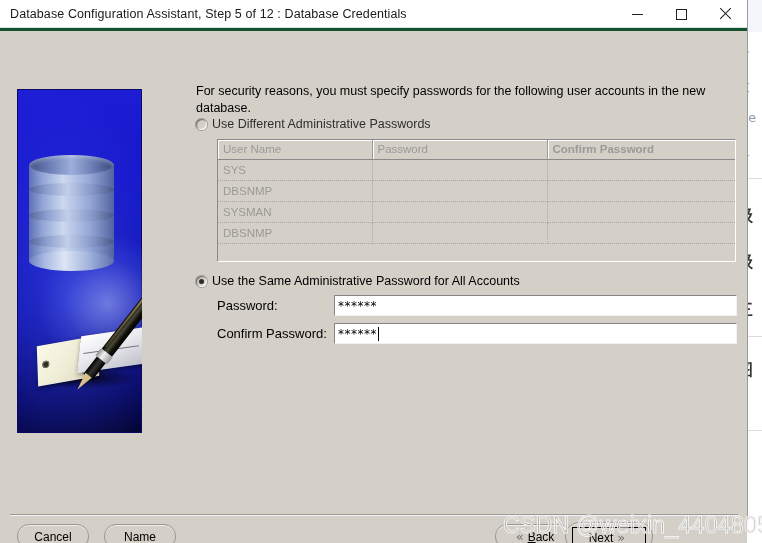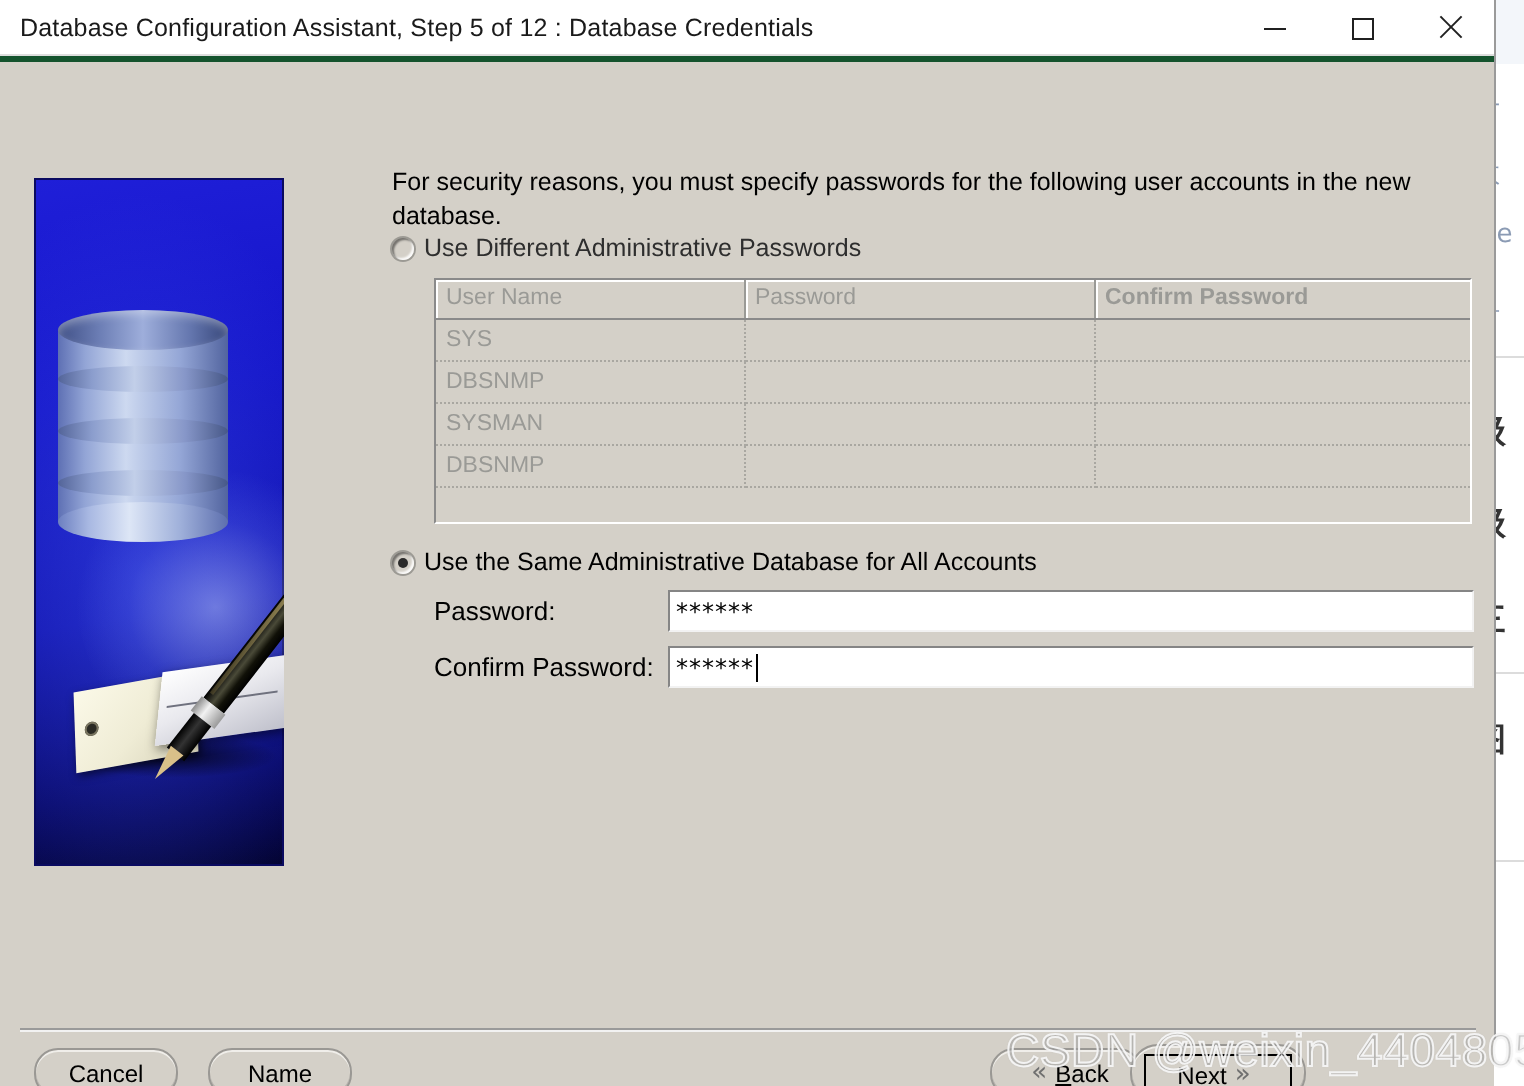--- a/index.html
+++ b/index.html
@@ -435,21 +435,21 @@
               <td class="col-b"></td>
               <td></td>
             </tr>
           </tbody>
         </table>
       </div>
 
       <div id="same-group">
         <div class="radio-row" style="margin-top:0">
           <span class="radio checked"></span>
-          <span class="radio-label">Use the Same Administrative Database for All Accounts</span>
+          <span class="radio-label">Use the Same Administrative Password for All Accounts</span>
         </div>
 
         <div class="field-row">
           <span class="field-label">Password:</span>
           <div class="pw-input">
             <span class="pw-dots">******</span>
           </div>
         </div>
 
         <div class="field-row">

